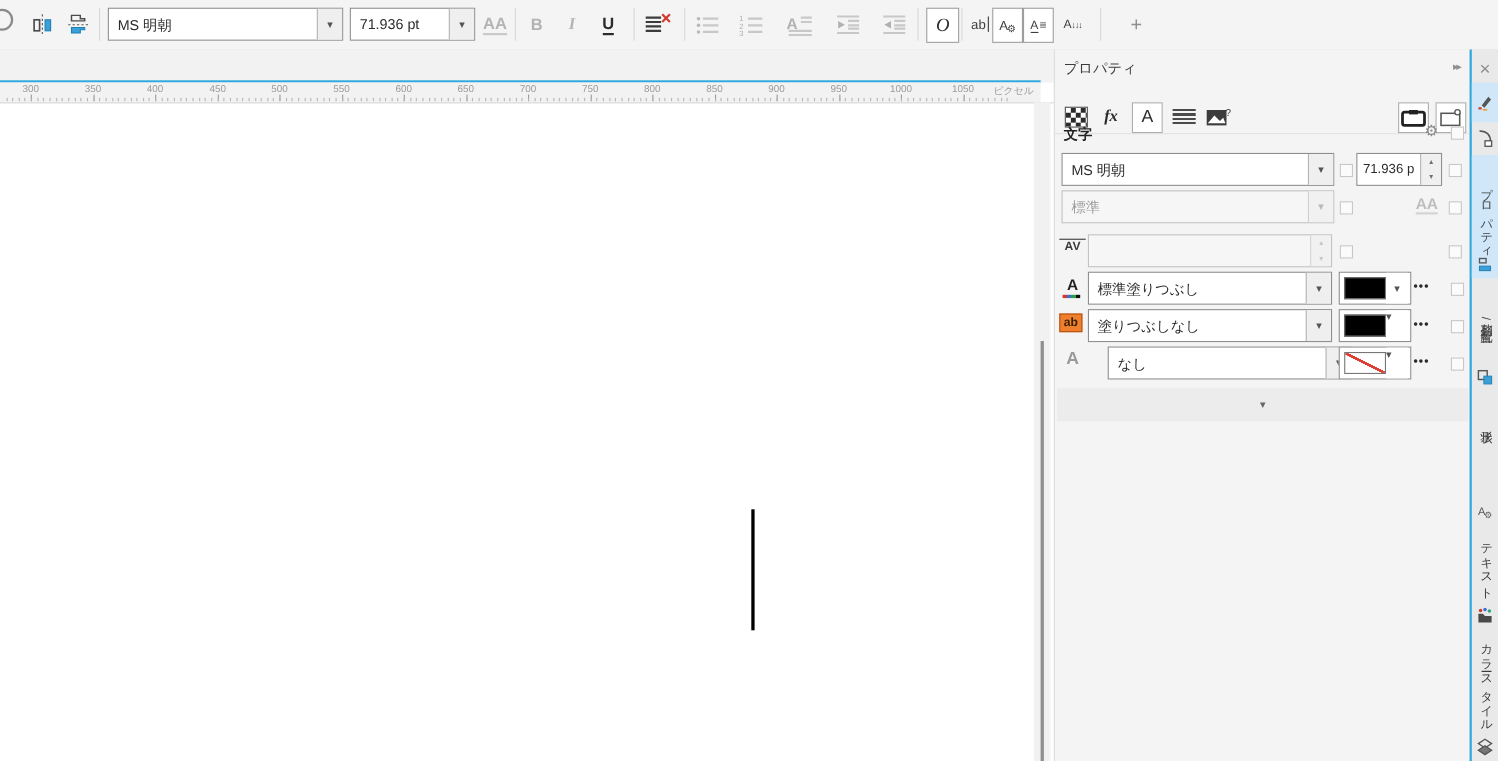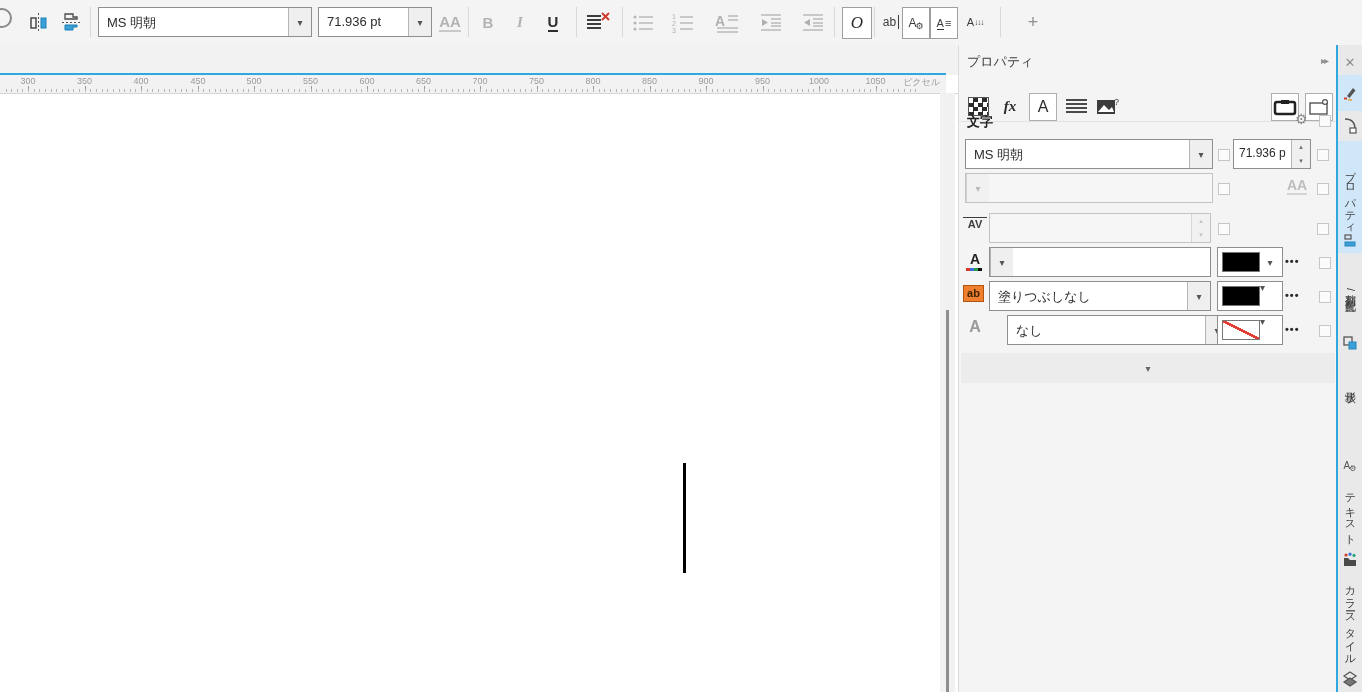--- a/index.html
+++ b/index.html
@@ -494,20 +494,21 @@
     <div class="swcombo" style="left:274px;top:94px;width:76px;">
       <div class="val" style="flex:1;padding:6px 2px 0 5px;font-size:12px;white-space:nowrap;overflow:hidden;">71.936 p</div>
       <div class="spin">
         <span>▴</span>
         <span>▾</span>
         </div>
     </div>
     <div class="chk" style="left:358px;top:104px;"></div>
 
     <div class="combo dis" style="left:6px;top:128px;width:246px;">
+      <div class="val">標準</div>
       <div class="arrow">▾</div>
     </div>
     <div class="chk" style="left:259px;top:138px;"></div>
     <div class="abs" style="left:328px;top:132px;color:#bdbdbd;font-weight:bold;font-size:14px;border-bottom:2px solid #d4d4d4;">AA</div>
     <div class="chk" style="left:358px;top:138px;"></div>
 
     <div class="prow-icon" style="left:4px;top:172px;font-size:11px;font-weight:bold;color:#3c3c3c;border-top:1px solid #3c3c3c;">AV</div>
     <div class="swcombo" style="left:30px;top:168px;width:220px;border-color:#c3c3c3;background:#f6f6f6;">
       <div class="val" style="flex:1;"></div>
       <div class="spin" style="border-left-color:#d6d6d6;background:#f1f1f1;color:#c5c5c5;">
@@ -517,20 +518,21 @@
     </div>
     <div class="chk" style="left:259px;top:178px;"></div>
     <div class="abs" style="left:336px;top:170px;font-size:16px;font-weight:bold;color:#111;border-bottom:2px solid #111;">
       <span></span></div>
     <div class="chk" style="left:358px;top:178px;"></div>
 
     <div class="prow-icon" style="left:4px;top:206px;">
       <span style="font-size:14px;font-weight:bold;color:#222;">A</span>
       <div class="colorstrip" style="margin-left:3px;"></div></div>
     <div class="combo" style="left:30px;top:202px;width:220px;">
+      <div class="val">標準塗りつぶし</div>
       <div class="arrow">▾</div>
     </div>
     <div class="swcombo" style="left:258px;top:202px;width:64px;">
       <div class="swatch sw-black"></div>
       <div class="arrow" style="width:20px;border-left:none;background:#fff;display:flex;align-items:center;justify-content:center;color:#555;font-size:10px;">▾</div>
     </div>
     <div class="dots" style="left:326px;top:210px;">
       <span>•••</span></div>
     <div class="chk" style="left:360px;top:212px;"></div>
 

